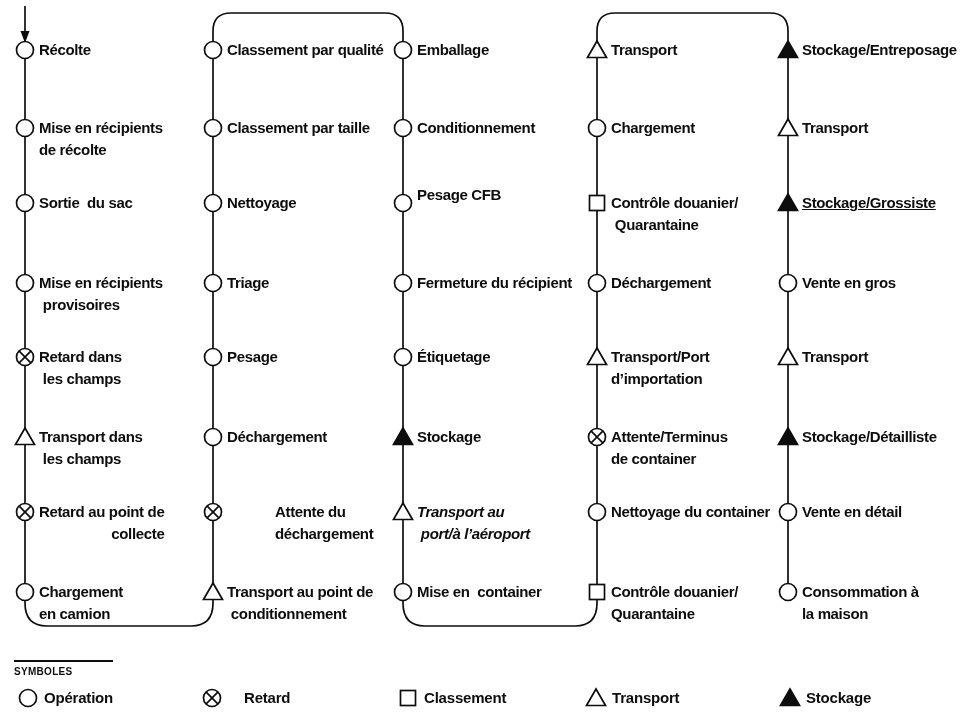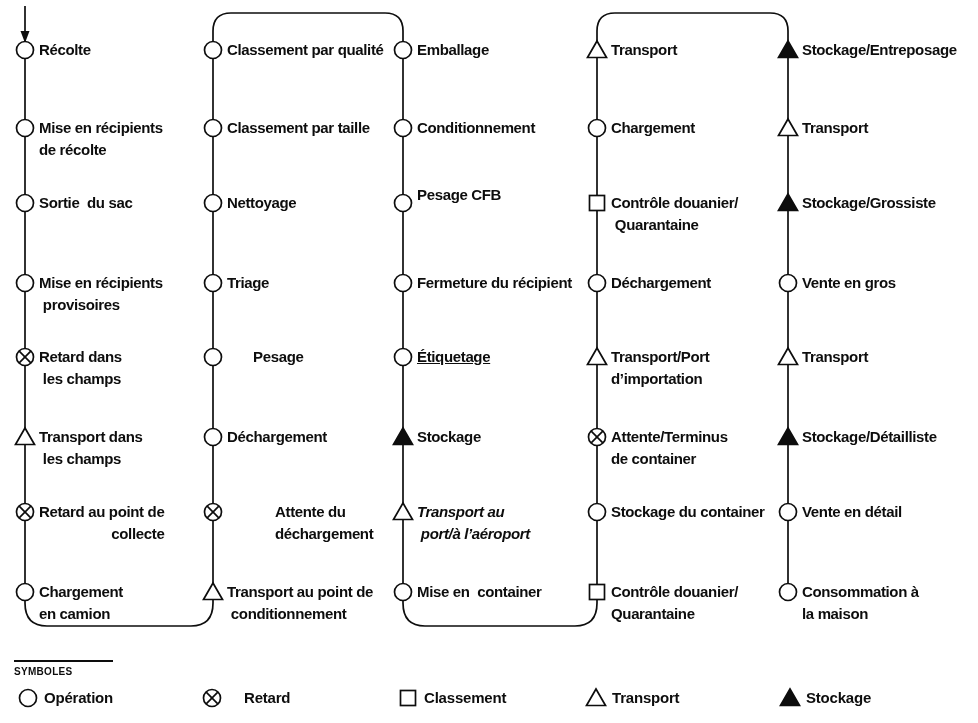--- a/index.html
+++ b/index.html
@@ -214,50 +214,50 @@
       <div class="step-label" style="left: 39px; top: 426px;">Transport dans
  les champs</div>
       <div class="step-label" style="left: 39px; top: 501px; text-align: right;">Retard au point de
  collecte</div>
       <div class="step-label" style="left: 39px; top: 581px;">Chargement
 en camion</div>
       <div class="step-label" style="left: 227px; top: 39px;">Classement par qualité</div>
       <div class="step-label" style="left: 227px; top: 117px;">Classement par taille</div>
       <div class="step-label" style="left: 227px; top: 192px;">Nettoyage</div>
       <div class="step-label" style="left: 227px; top: 272px;">Triage</div>
-      <div class="step-label" style="left: 227px; top: 346px; margin-left: 26px;">Pesage</div>
+      <div class="step-label" style="left: 227px; top: 346px;">Pesage</div>
       <div class="step-label" style="left: 227px; top: 426px;">Déchargement</div>
       <div class="step-label" style="left: 227px; top: 501px; margin-left: 48px;">Attente du
 déchargement</div>
       <div class="step-label" style="left: 227px; top: 581px;">Transport au point de
  conditionnement</div>
       <div class="step-label" style="left: 417px; top: 39px;">Emballage</div>
       <div class="step-label" style="left: 417px; top: 117px;">Conditionnement</div>
       <div class="step-label" style="left: 417px; top: 184px;">Pesage CFB</div>
       <div class="step-label" style="left: 417px; top: 272px;">Fermeture du récipient</div>
-      <div class="step-label" style="left: 417px; top: 346px; text-decoration: underline;">Étiquetage</div>
+      <div class="step-label" style="left: 417px; top: 346px;">Étiquetage</div>
       <div class="step-label" style="left: 417px; top: 426px;">Stockage</div>
       <div class="step-label" style="left: 417px; top: 501px; font-style: italic;">Transport au
  port/à l’aéroport</div>
       <div class="step-label" style="left: 417px; top: 581px;">Mise en  container</div>
       <div class="step-label" style="left: 611px; top: 39px;">Transport</div>
       <div class="step-label" style="left: 611px; top: 117px;">Chargement</div>
       <div class="step-label" style="left: 611px; top: 192px;">Contrôle douanier/
  Quarantaine</div>
       <div class="step-label" style="left: 611px; top: 272px;">Déchargement</div>
       <div class="step-label" style="left: 611px; top: 346px;">Transport/Port
 d’importation</div>
       <div class="step-label" style="left: 611px; top: 426px;">Attente/Terminus
 de container</div>
-      <div class="step-label" style="left: 611px; top: 501px;">Stockage du container</div>
+      <div class="step-label" style="left: 611px; top: 501px;">Nettoyage du container</div>
       <div class="step-label" style="left: 611px; top: 581px;">Contrôle douanier/
 Quarantaine</div>
       <div class="step-label" style="left: 802px; top: 39px;">Stockage/Entreposage</div>
       <div class="step-label" style="left: 802px; top: 117px;">Transport</div>
-      <div class="step-label" style="left: 802px; top: 192px;">Stockage/Grossiste</div>
+      <div class="step-label" style="left: 802px; top: 192px; text-decoration: underline;">Stockage/Grossiste</div>
       <div class="step-label" style="left: 802px; top: 272px;">Vente en gros</div>
       <div class="step-label" style="left: 802px; top: 346px;">Transport</div>
       <div class="step-label" style="left: 802px; top: 426px;">Stockage/Détailliste</div>
       <div class="step-label" style="left: 802px; top: 501px;">Vente en détail</div>
       <div class="step-label" style="left: 802px; top: 581px;">Consommation à
 la maison</div>
       <div class="legend-label" style="left: 44px; top: 687px;">Opération</div>
       <div class="legend-label" style="left: 244px; top: 687px; text-align: right;">Retard</div>
       <div class="legend-label" style="left: 424px; top: 687px;">Classement</div>
       <div class="legend-label" style="left: 612px; top: 687px;">Transport</div>

